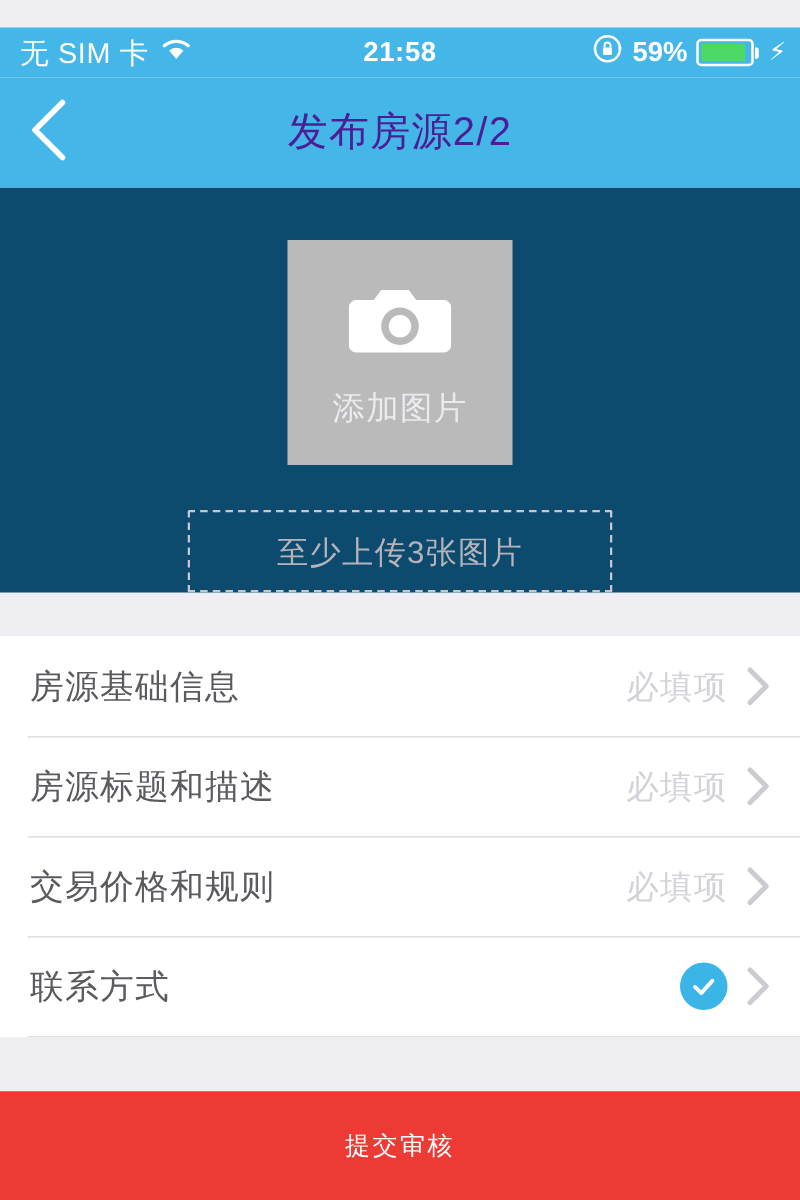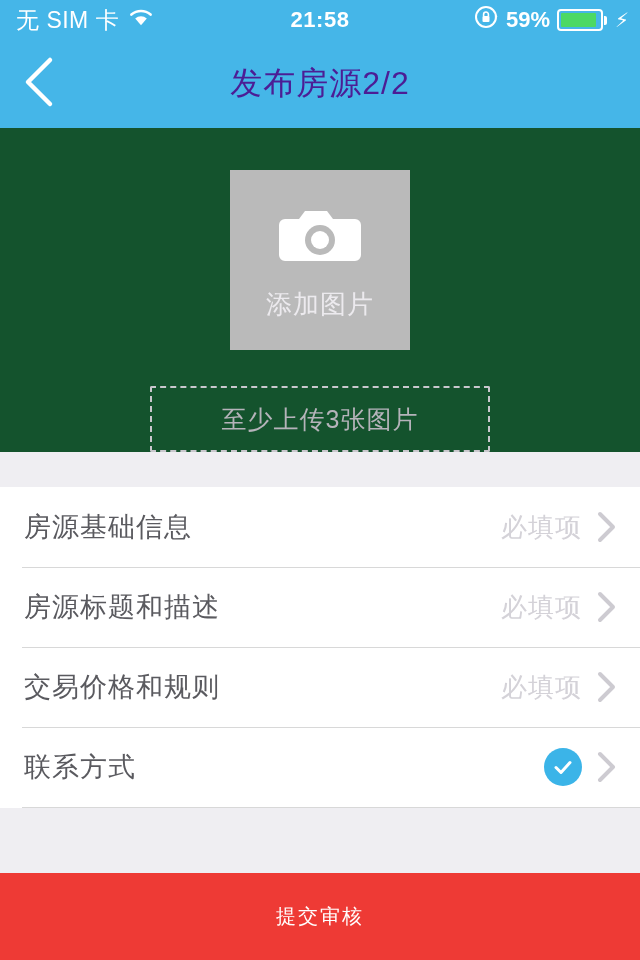--- a/index.html
+++ b/index.html
@@ -8,21 +8,21 @@
     font-family:"Liberation Sans","DejaVu Sans",sans-serif;
     background:#efeef2;
     overflow:hidden;
   }
   #app { position:relative; width:640px; height:960px; display:flex; flex-direction:column; }
 
   
   .statusbar {
     height:40px; background:#45b6e8; flex:0 0 auto;
     display:flex; align-items:center; color:#fff;
-    font-size:22px; position:relative;
+    font-size:22px; position:relative;margin-top:22px;
   }
   .sb-left { display:flex; align-items:center; gap:9px; padding-left:16px; }
   .sb-carrier { font-size:23px; letter-spacing:.5px; white-space:nowrap; }
   .wifi-icon { display:block; }
   .sb-center {
     position:absolute; left:0; right:0; text-align:center;
     font-size:22px; font-weight:bold; letter-spacing:.5px;
   }
   .sb-right {
     margin-left:auto; display:flex; align-items:center;
@@ -48,21 +48,21 @@
     align-items:center; justify-content:center;
   }
   .nav-title {
     position:absolute; left:0; right:0; text-align:center;
     color:#4c1d95; font-size:32px; letter-spacing:1px;
     pointer-events:none;
   }
 
   
   .upload-area {
-    background:#14532d; flex:0 0 auto;
+    background:#0c4a6e; flex:0 0 auto;
     padding-top:42px; display:flex;
     flex-direction:column; align-items:center;
   }
   .photo-box {
     width:180px; height:180px; background:#bababa;
     display:flex; flex-direction:column;
     align-items:center; justify-content:center;
   }
   .cam-wrap { margin-top:6px; }
   .photo-label {

